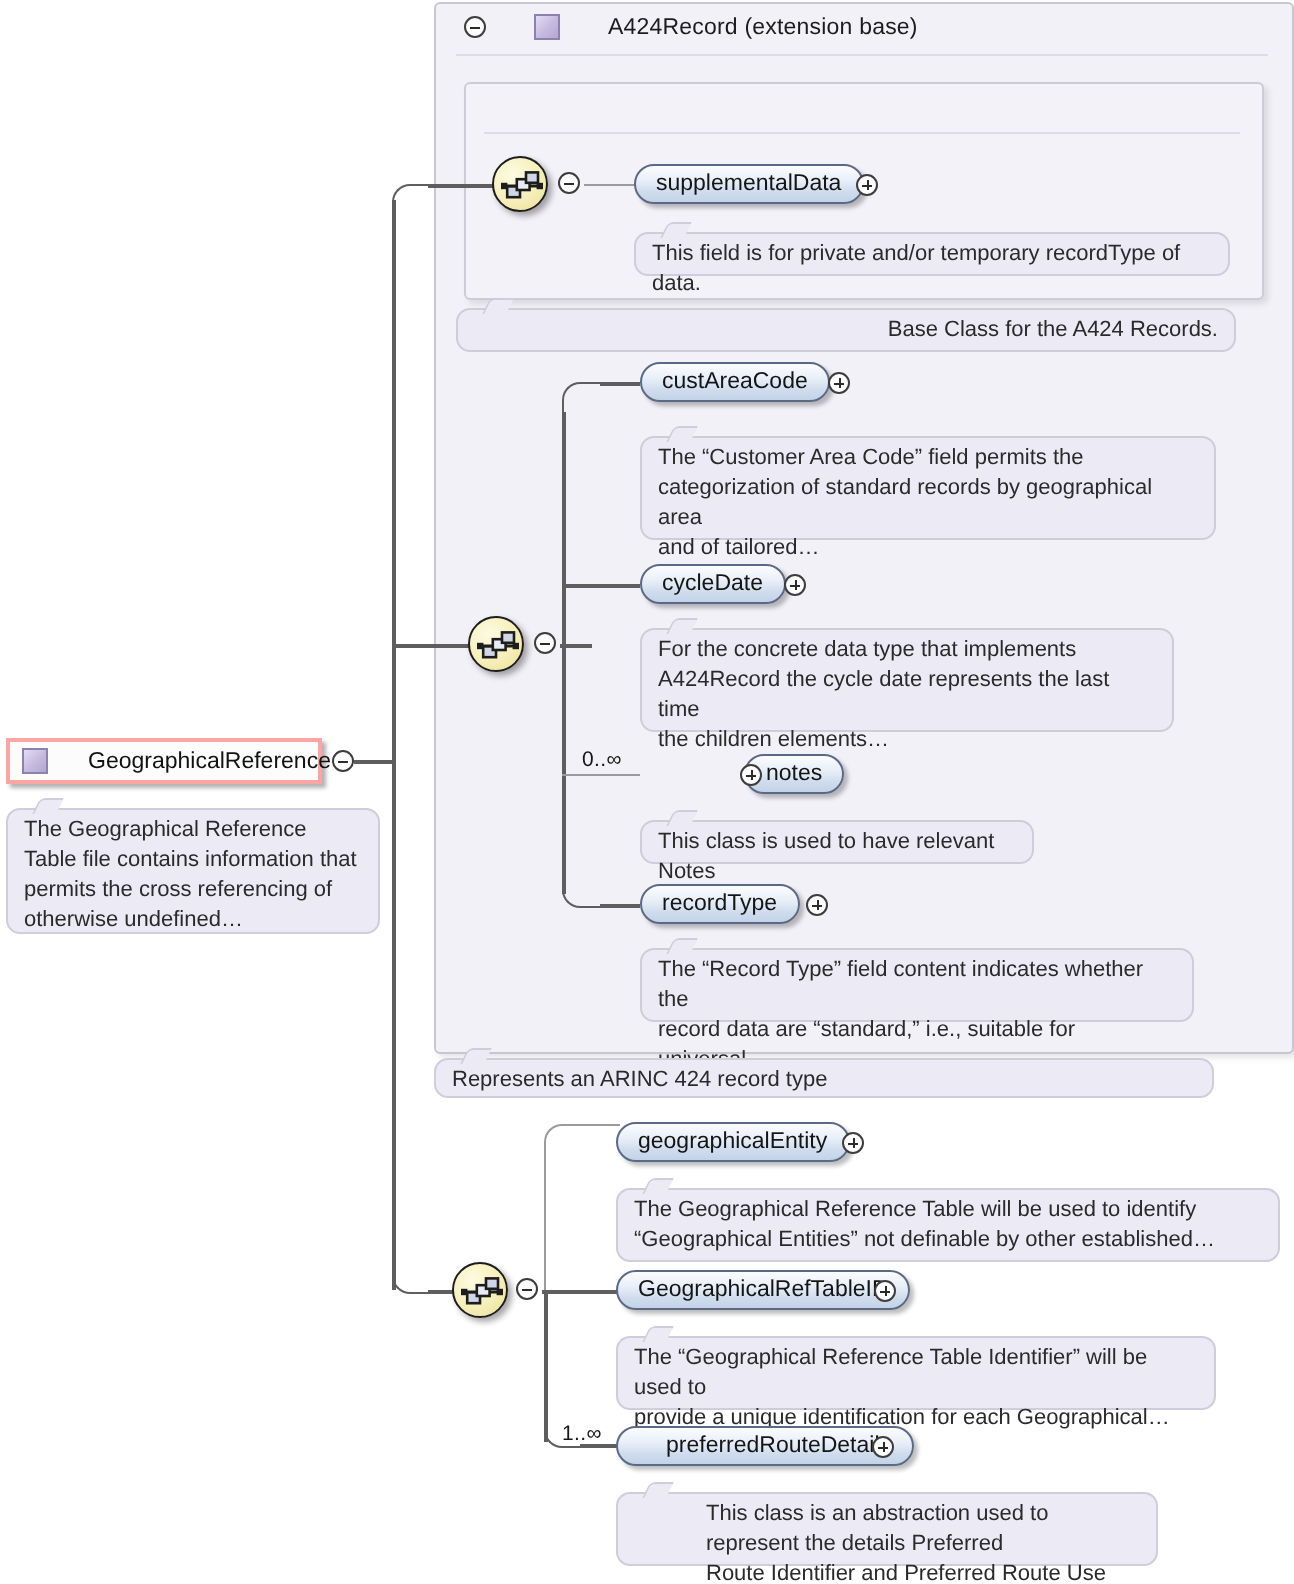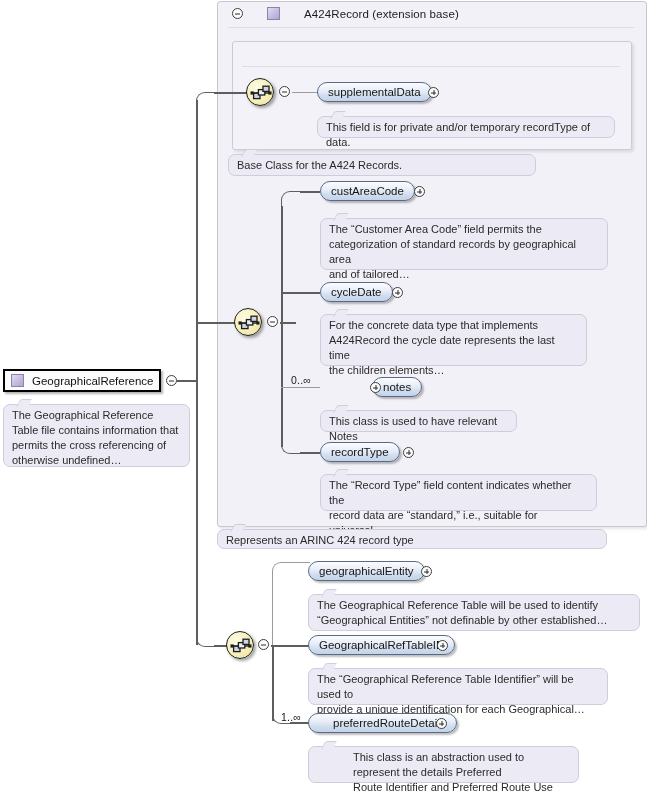--- a/index.html
+++ b/index.html
@@ -71,23 +71,23 @@
     width:13px;height:13px;
     background:linear-gradient(135deg,#e3dcf2 0%,#c5bade 55%,#b3a7d4 100%);
     border:1px solid #8d82ad;
     flex:0 0 auto;
     box-sizing:border-box;
   }
 
   
   .rootbox{
     position:absolute;
-    display:flex;align-items:center;gap:8px;
+    display:flex;align-items:center;gap:20px;
     background:#fcfcfd;
-    border:2px solid #000000;
+    border:2px solid #fca5a5;
     padding:3px 9px 3px 6px;
     box-shadow:2px 2px 2px rgba(0,0,0,.30);
     white-space:nowrap;
     box-sizing:border-box;
   }
   .rootbox .lbl{font-size:11.5px;color:#121212;}
 
   
   .pill{
     position:absolute;
@@ -210,21 +210,21 @@
       <rect x="13.0" y="4.2" width="6.0" height="5.2" fill="#cfd6e6" stroke="#1d1d1d" stroke-width="1.3"></rect>
     </svg>
   </div>
   <div class="toggle" style="position:absolute;left:279px;top:86px;"></div>
   <div class="ln thin h" style="left:292px;top:92px;width:26px;"></div>
 
   <div class="pill" style="left:317px;top:82px;">supplementalData</div>
   <div class="toggle plus" style="position:absolute;left:428px;top:87px;"></div>
   <div class="doc" style="left:317px;top:116px;width:298px;height:22px;">This field is for private and/or temporary recordType of data.</div>
 
-  <div class="doc" style="left:228px;top:154px;width:308px;height:22px;">Base Class for the A424 Records.</div>
+  <div class="doc" style="left:228px;top:154px;width:390px;height:22px;text-align:right;">Base Class for the A424 Records.</div>
 
   <div class="seq" style="left:234px;top:308px;">
     <svg width="22" height="22" viewBox="0 0 22 22">
       <line x1="1.5" y1="11" x2="20.5" y2="11" stroke="#1d1d1d" stroke-width="1.4"></line>
       <rect x="0.5" y="9.4" width="3.2" height="3.2" fill="#1d1d1d"></rect>
       <rect x="18.3" y="9.4" width="3.2" height="3.2" fill="#1d1d1d"></rect>
       <rect x="3.6" y="11.2" width="6.4" height="5.4" fill="#cfd6e6" stroke="#1d1d1d" stroke-width="1.3"></rect>
       <rect x="8.4" y="7.6" width="6.4" height="5.4" fill="#e8ecf5" stroke="#1d1d1d" stroke-width="1.3"></rect>
       <rect x="13.0" y="4.2" width="6.0" height="5.2" fill="#cfd6e6" stroke="#1d1d1d" stroke-width="1.3"></rect>
     </svg>

